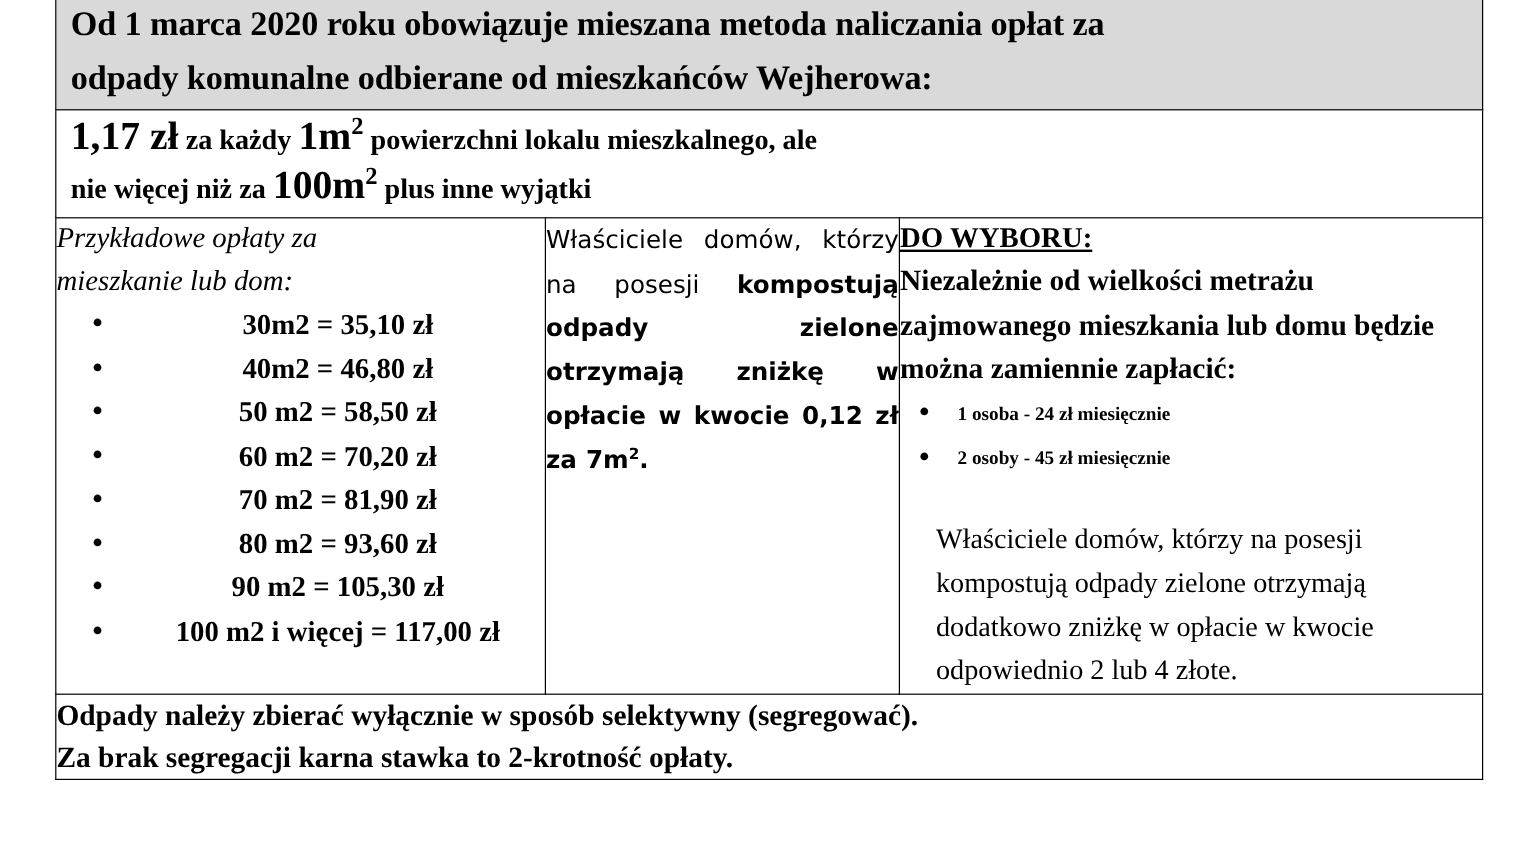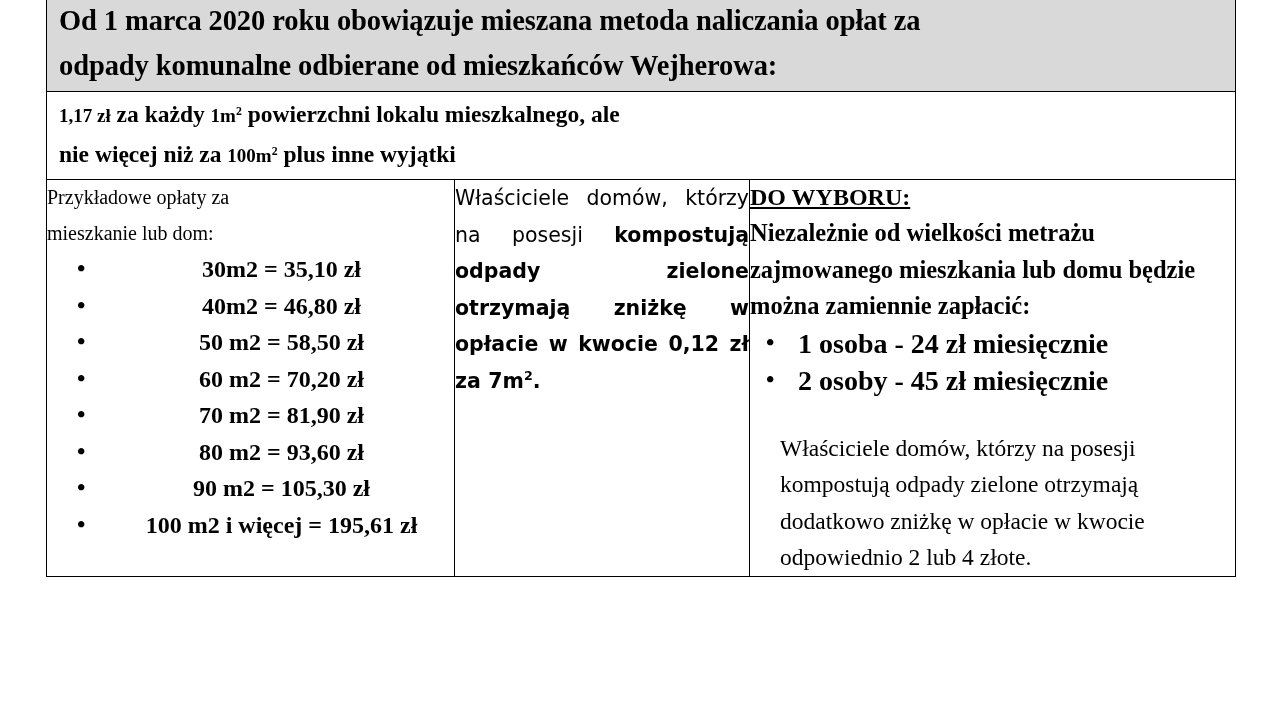--- a/index.html
+++ b/index.html
@@ -57,41 +57,42 @@
   .rate-line {
     font-weight: bold;
     font-size: 23.5px;
     line-height: 38px;
     padding: 0 10px 0 12px;
     white-space: nowrap;
   }
   .rate-line:first-child { padding-top: 3px; }
   .rate-line:last-child  { padding-bottom: 4px; }
   .big {
-    font-size: 19px;
+    font-size: 33px;
   }
   sup {
     font-size: 0.62em;
     vertical-align: super;
     line-height: 0;
   }
 
   
   .col-a { width: 408px; }
   .col-b { width: 295px; }
   .col-c { width: 486px; }
 
   .cell-pad {
     padding: 8px 8px 8px 13px;
   }
 
   
   .colA-head {
-    font-size: 20px;
+    font-size: 24px;
     line-height: 35.5px;
+    font-style: italic;
   }
   ul.bullets {
     list-style: none;
     margin: 0;
     padding: 0;
   }
   ul.bullets > li {
     position: relative;
     font-weight: bold;
     font-size: 24px;
@@ -136,21 +137,21 @@
     line-height: 36.5px;
   }
   ul.bullets-c {
     list-style: none;
     margin: 0;
     padding: 0;
   }
   ul.bullets-c > li {
     position: relative;
     font-weight: bold;
-    font-size: 28px;
+    font-size: 16px;
     line-height: 37px;
     padding-left: 48px;
   }
   ul.bullets-c > li::before {
     content: "\2022";
     position: absolute;
     left: 16px;
     top: -1px;
     font-size: 24px;
     line-height: 37px;
@@ -212,36 +213,42 @@
           <div class="colA-head">Przykładowe opłaty za</div>
           <div class="colA-head">mieszkanie lub dom:</div>
           <ul class="bullets">
             <li>30m2 = 35,10 zł</li>
             <li>40m2 = 46,80 zł</li>
             <li>50 m2 = 58,50 zł</li>
             <li>60 m2 = 70,20 zł</li>
             <li>70 m2 = 81,90 zł</li>
             <li>80 m2 = 93,60 zł</li>
             <li>90 m2 = 105,30 zł</li>
-            <li>100 m2 i więcej = 195,61 zł</li>
+            <li>100 m2 i więcej = 117,00 zł</li>
           </ul>
         </td>
 
         <td class="colB-cell">
           <div class="colB-par"><span class="reg">Właściciele domów, którzy na posesji </span><span class="bd">kompostują odpady zielone otrzymają zniżkę w opłacie w kwocie 0,12 zł za 7m</span><sup class="bd">2</sup><span class="bd">.</span></div>
         </td>
 
         <td class="colC-cell">
           <div class="colC-title">DO WYBORU:</div>
           <div class="colC-lead">Niezależnie od wielkości metrażu zajmowanego mieszkania lub domu będzie można zamiennie zapłacić:</div>
           <ul class="bullets-c">
             <li>1 osoba - 24 zł miesięcznie</li>
             <li>2 osoby - 45 zł miesięcznie</li>
           </ul>
           <div class="colC-note"><span>Właściciele domów, którzy na posesji kompostują odpady zielone otrzymają </span><span class="bd">dodatkowo  zniżkę w opłacie w kwocie odpowiednio 2 lub 4 złote.</span></div>
         </td>
       </tr>
 
+      <tr>
+        <td colspan="3" class="footer-cell">
+          <div class="footer-line">Odpady należy zbierać wyłącznie w sposób selektywny (segregować).</div>
+          <div class="footer-line">Za brak segregacji karna stawka to 2-krotność opłaty.</div>
+        </td>
+      </tr>
 
     </tbody>
   </table>
 
 </div>
 
 </body></html>

